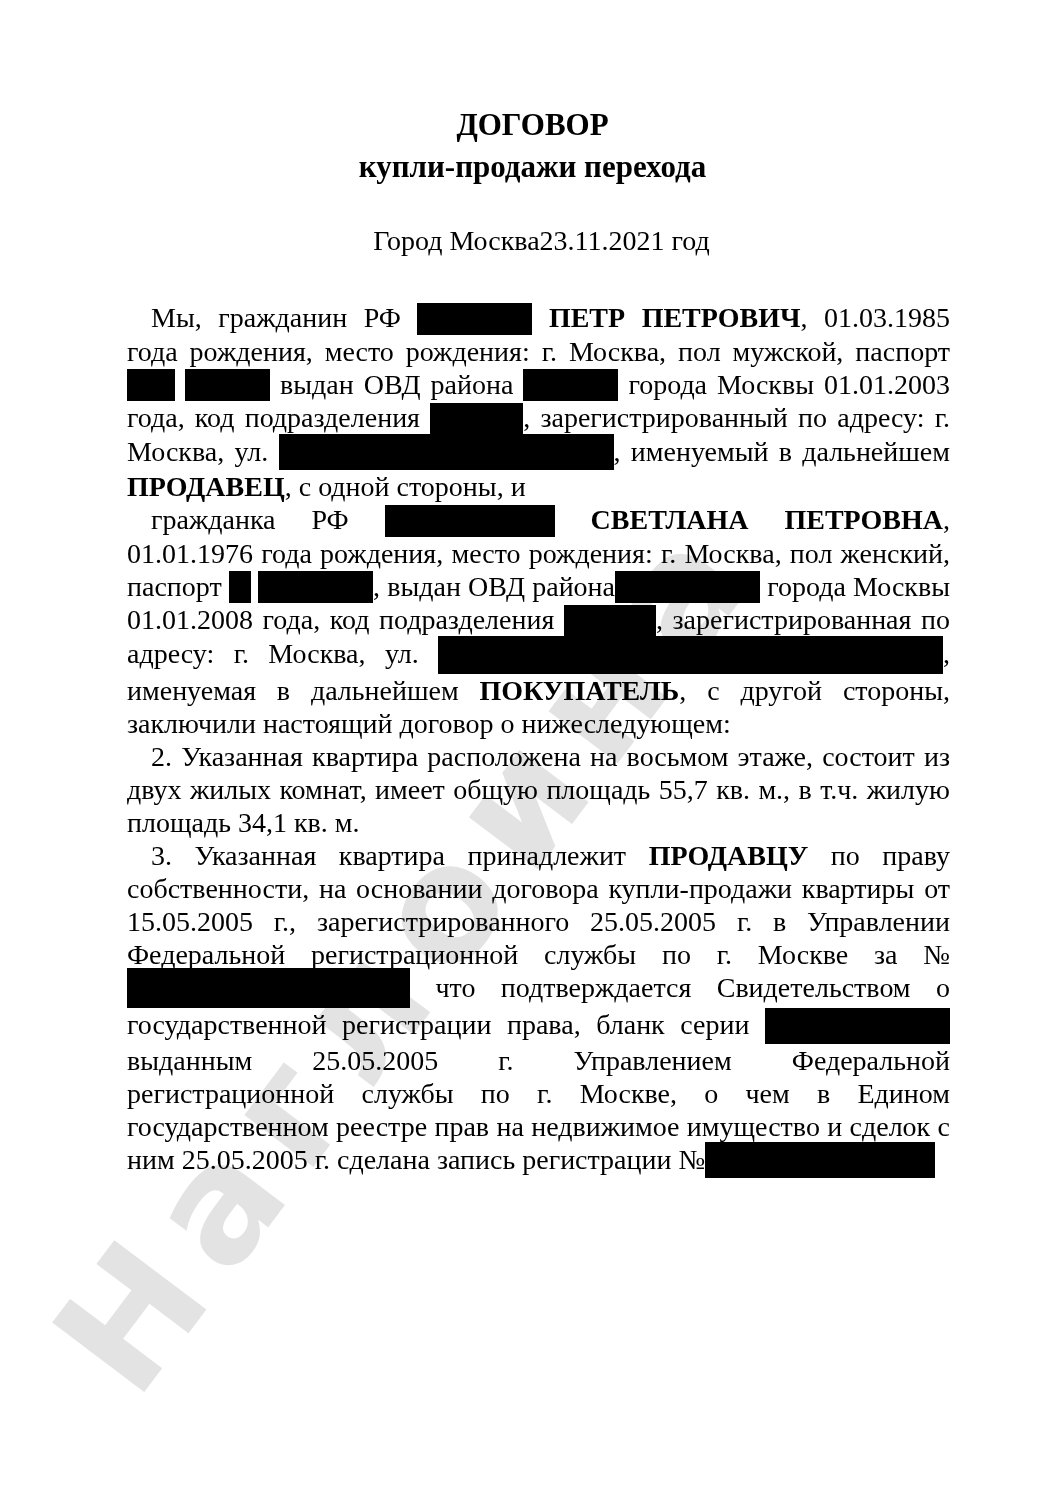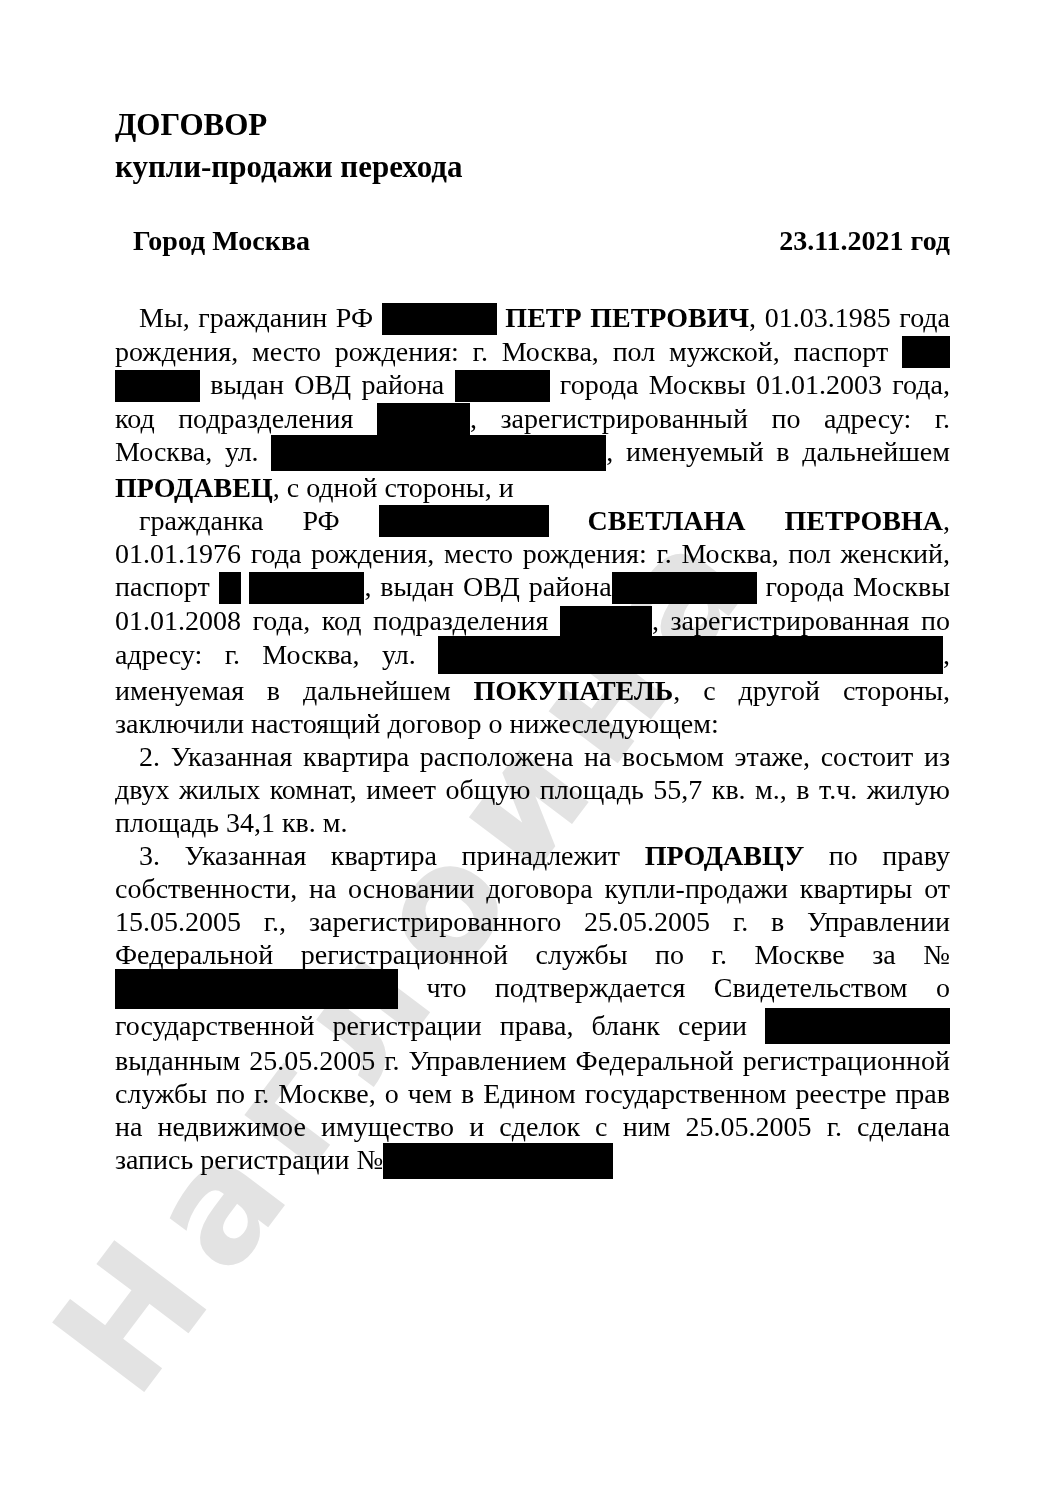--- a/index.html
+++ b/index.html
@@ -28,36 +28,36 @@
     user-select:none;
   }
   .content {
     position:relative;
     z-index:2;
     padding:104px 111px 0 115px;
     font-size:28px;
     line-height:33px;
   }
   .title, .subtitle {
-    text-align:left;
+    text-align:center;
     font-weight:bold;
     font-size:31px;
     line-height:42px;
     margin:0;
   }
   .meta {
     display:flex;
-    justify-content:space-between;
+    justify-content:center;
     margin-top:36px;
-    font-weight:bold;
   }
   .meta .city { padding-left:18px; }
   .paras {
     margin-top:44px;
     text-align:justify;
+    margin-left:12px;
   }
   .para {
     margin:0;
     text-indent:24px;
   }
   .para.gap { margin-top:33px; }
   .para b { font-weight:bold; }
   .redact {
     display:inline-block;
     background:#000000;

